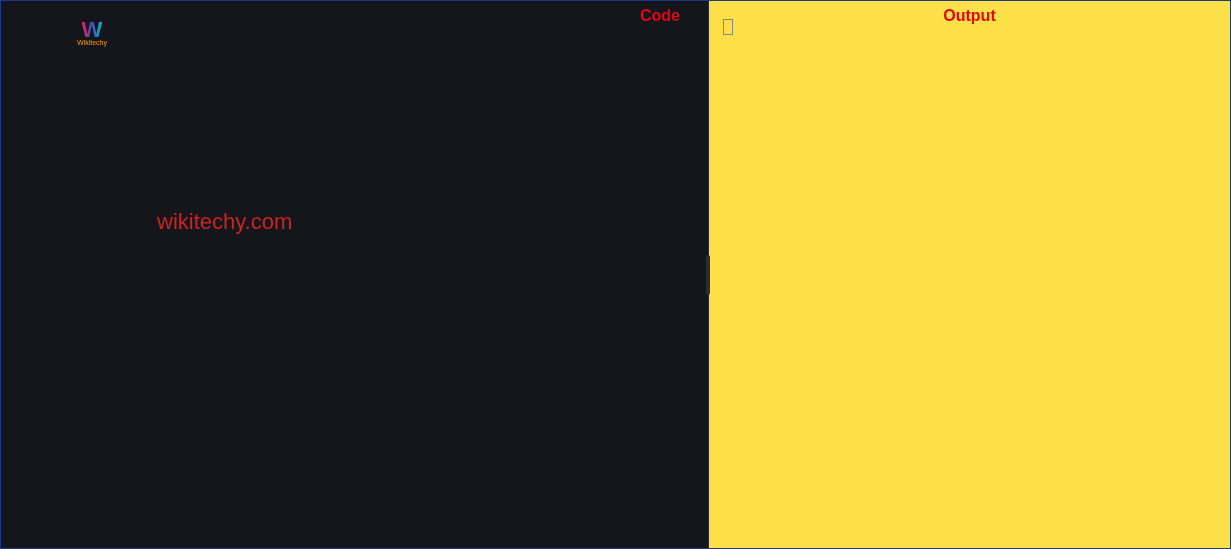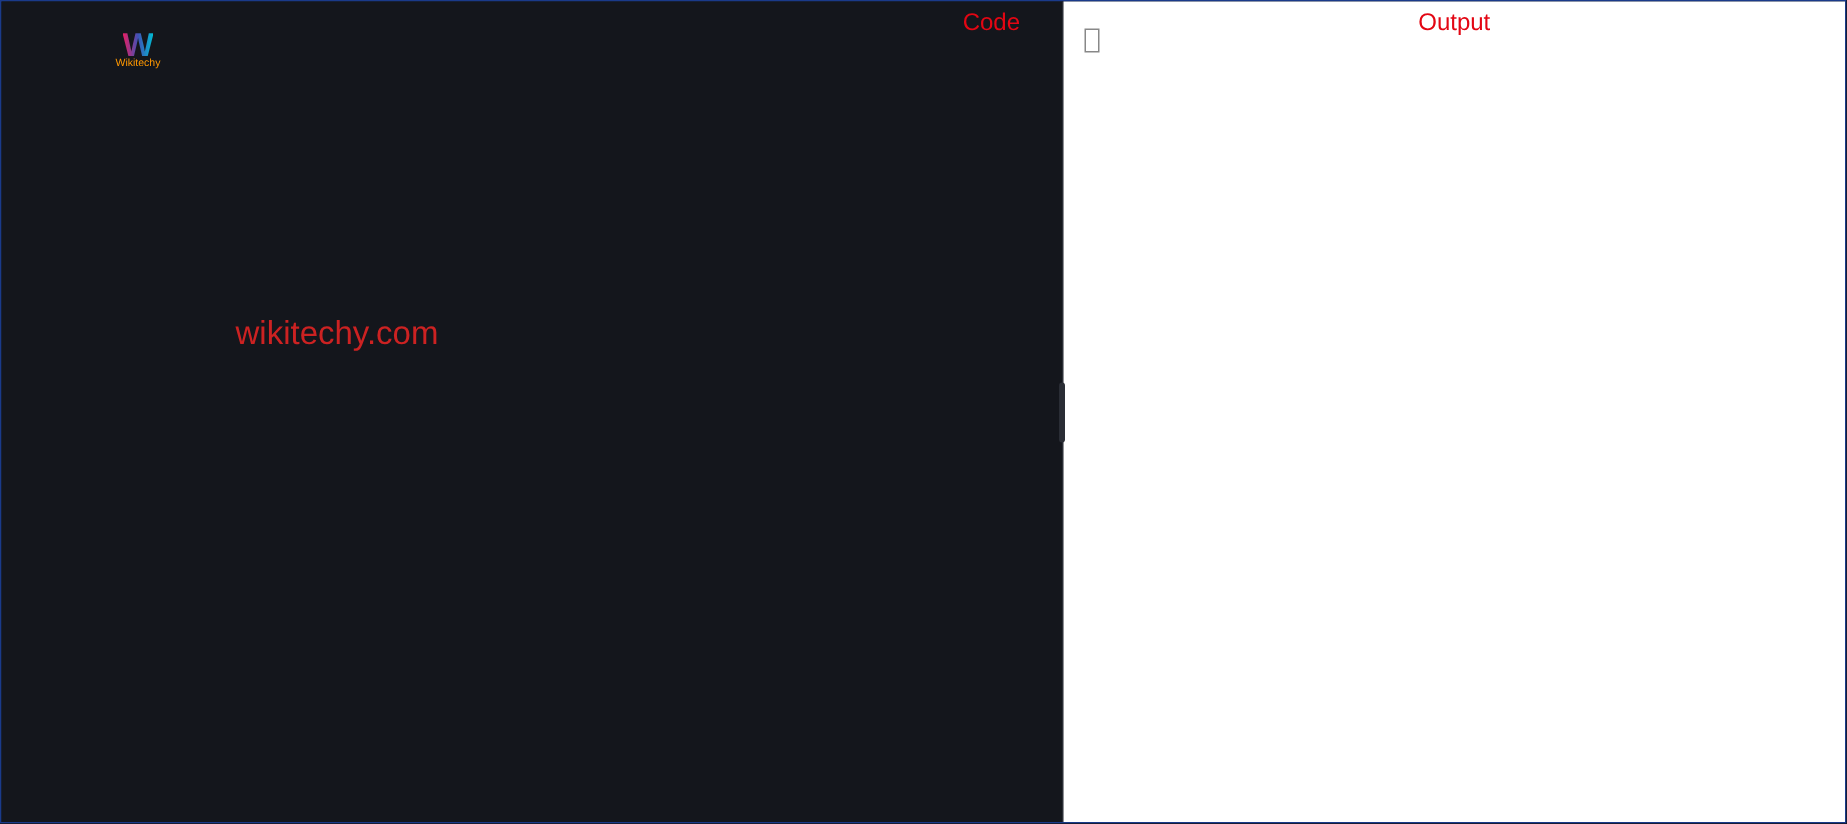--- a/index.html
+++ b/index.html
@@ -24,27 +24,27 @@
     .panel-left {
       width: 708px;
       height: 100%;
       background: #14161c;
       position: relative;
       border-right: 1px solid #2a2d35;
     }
     .panel-right {
       flex: 1;
       height: 100%;
-      background: #ffffff;
+      background: #fde047;
       position: relative;
     }
     .panel-header {
       position: absolute;
       top: 6px;
-      font-weight: normal;
+      font-weight: bold;
       font-size: 16px;
       color: #e30613;
     }
     .panel-left .panel-header {
       right: 28px;
     }
     .panel-right .panel-header {
       left: 50%;
       transform: translateX(-50%);
     }

